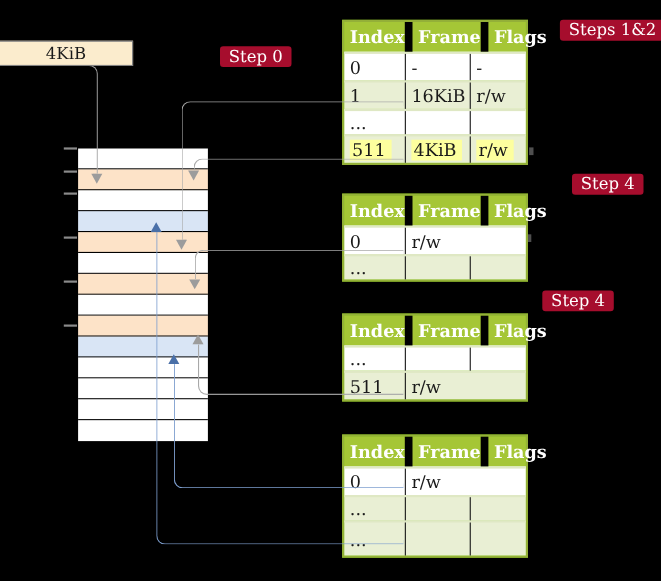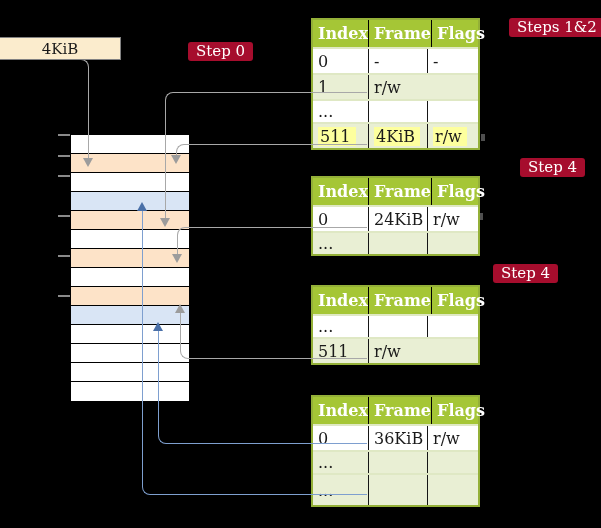--- a/index.html
+++ b/index.html
@@ -8,42 +8,42 @@
           font-family:"DejaVu Serif", serif;}
 
   
   .ptrbox{position:absolute;left:-1px;top:37px;width:122px;height:23px;background:#fbeccd;
           border:1px solid #828282;color:#1a1a1a;font-size:15px;display:flex;
           align-items:center;justify-content:center;z-index:4;}
 
   
   .steplabel{position:absolute;background:#a60d2d;color:#fff;font-size:15px;line-height:17px;
              padding:1px 8px;border-radius:3px;z-index:5;white-space:nowrap;}
-  .s0{left:188px;top:42px;}
+  .s0{left:200px;top:42px;}
   .s12{left:509px;top:18px;}
   .s3{left:520px;top:158px;}
   .s4{left:493px;top:264px;}
 
   
   #memcol{position:absolute;left:70px;top:134px;width:120px;border:1px solid #000;
           background:#000;z-index:1;}
   .mrow{height:19px;border-bottom:1px solid #000;}
   .mrow:last-child{border-bottom:none;}
   .m-free{background:#ffffff;}
   .m-frame{background:#fde3c8;}
   .m-page{background:#d9e5f5;}
   .tick{position:absolute;left:58px;width:12px;height:2px;background:#8a8a8a;z-index:1;}
 
   
   .tbl{position:absolute;left:311px;width:169px;border:2px solid #94b038;background:#84cc16;
        z-index:1;font-size:16px;color:#1a1a1a;}
   .t1{top:18px;} .t2{top:176px;} .t3{top:285px;} .t4{top:395px;}
   .thead{display:flex;height:27px;background:#a5c636;color:#fff;font-weight:bold;}
   .hcell{display:flex;align-items:center;padding-left:5px;}
-  .hcell+.hcell{border-left:1px solid #000000;}
+  .hcell+.hcell{border-left:7px solid #000000;}
   .trow{display:flex;height:26px;background:#fff;}
   .trow.dots{height:23px;}
   .t4 .trow:last-child{height:32px;}
   .trow.shaded{background:#e9efd4;}
   .trow+.trow,.thead+.trow{border-top:2px solid #dfe8c4;}
   .cell{display:flex;align-items:center;padding-left:5px;overflow:hidden;}
   .cell+.cell{border-left:1px solid #161616;}
   .c0{flex:0 0 55px;} .c1{flex:0 0 59px;} .c2{flex:1 1 auto;}
   .hl{background:#fdff9e;padding:0 5px 0 2px;}
 
@@ -98,20 +98,23 @@
           <span>-</span>
         </div>
         <div class="cell c2">
           <span>-</span>
         </div>
       </div>
       <div class="trow shaded">
         <div class="cell c0">
           <span>1</span>
         </div>
+        <div class="cell c1">
+          <span>16KiB</span>
+        </div>
         <div class="cell c2">
           <span>r/w</span>
         </div>
       </div>
       <div class="trow dots">
         <div class="cell c0">
           <span>...</span>
         </div>
         <div class="cell c1"></div>
         <div class="cell c2"></div>
@@ -131,23 +134,20 @@
   <div class="tbl t2">
       <div class="thead">
         <div class="hcell c0">Index</div>
         <div class="hcell c1">Frame</div>
         <div class="hcell c2">Flags</div>
       </div>
       <div class="trow">
         <div class="cell c0">
           <span>0</span>
         </div>
-        <div class="cell c1">
-          <span>24KiB</span>
-        </div>
         <div class="cell c2">
           <span>r/w</span>
         </div>
       </div>
       <div class="trow dots shaded">
         <div class="cell c0">
           <span>...</span>
         </div>
         <div class="cell c1"></div>
         <div class="cell c2"></div>
@@ -177,23 +177,20 @@
     </div>
   <div class="tbl t4">
       <div class="thead">
         <div class="hcell c0">Index</div>
         <div class="hcell c1">Frame</div>
         <div class="hcell c2">Flags</div>
       </div>
       <div class="trow">
         <div class="cell c0">
           <span>0</span>
-        </div>
-        <div class="cell c1">
-          <span>36KiB</span>
         </div>
         <div class="cell c2">
           <span>r/w</span>
         </div>
       </div>
       <div class="trow dots shaded">
         <div class="cell c0">
           <span>...</span>
         </div>
         <div class="cell c1"></div>

